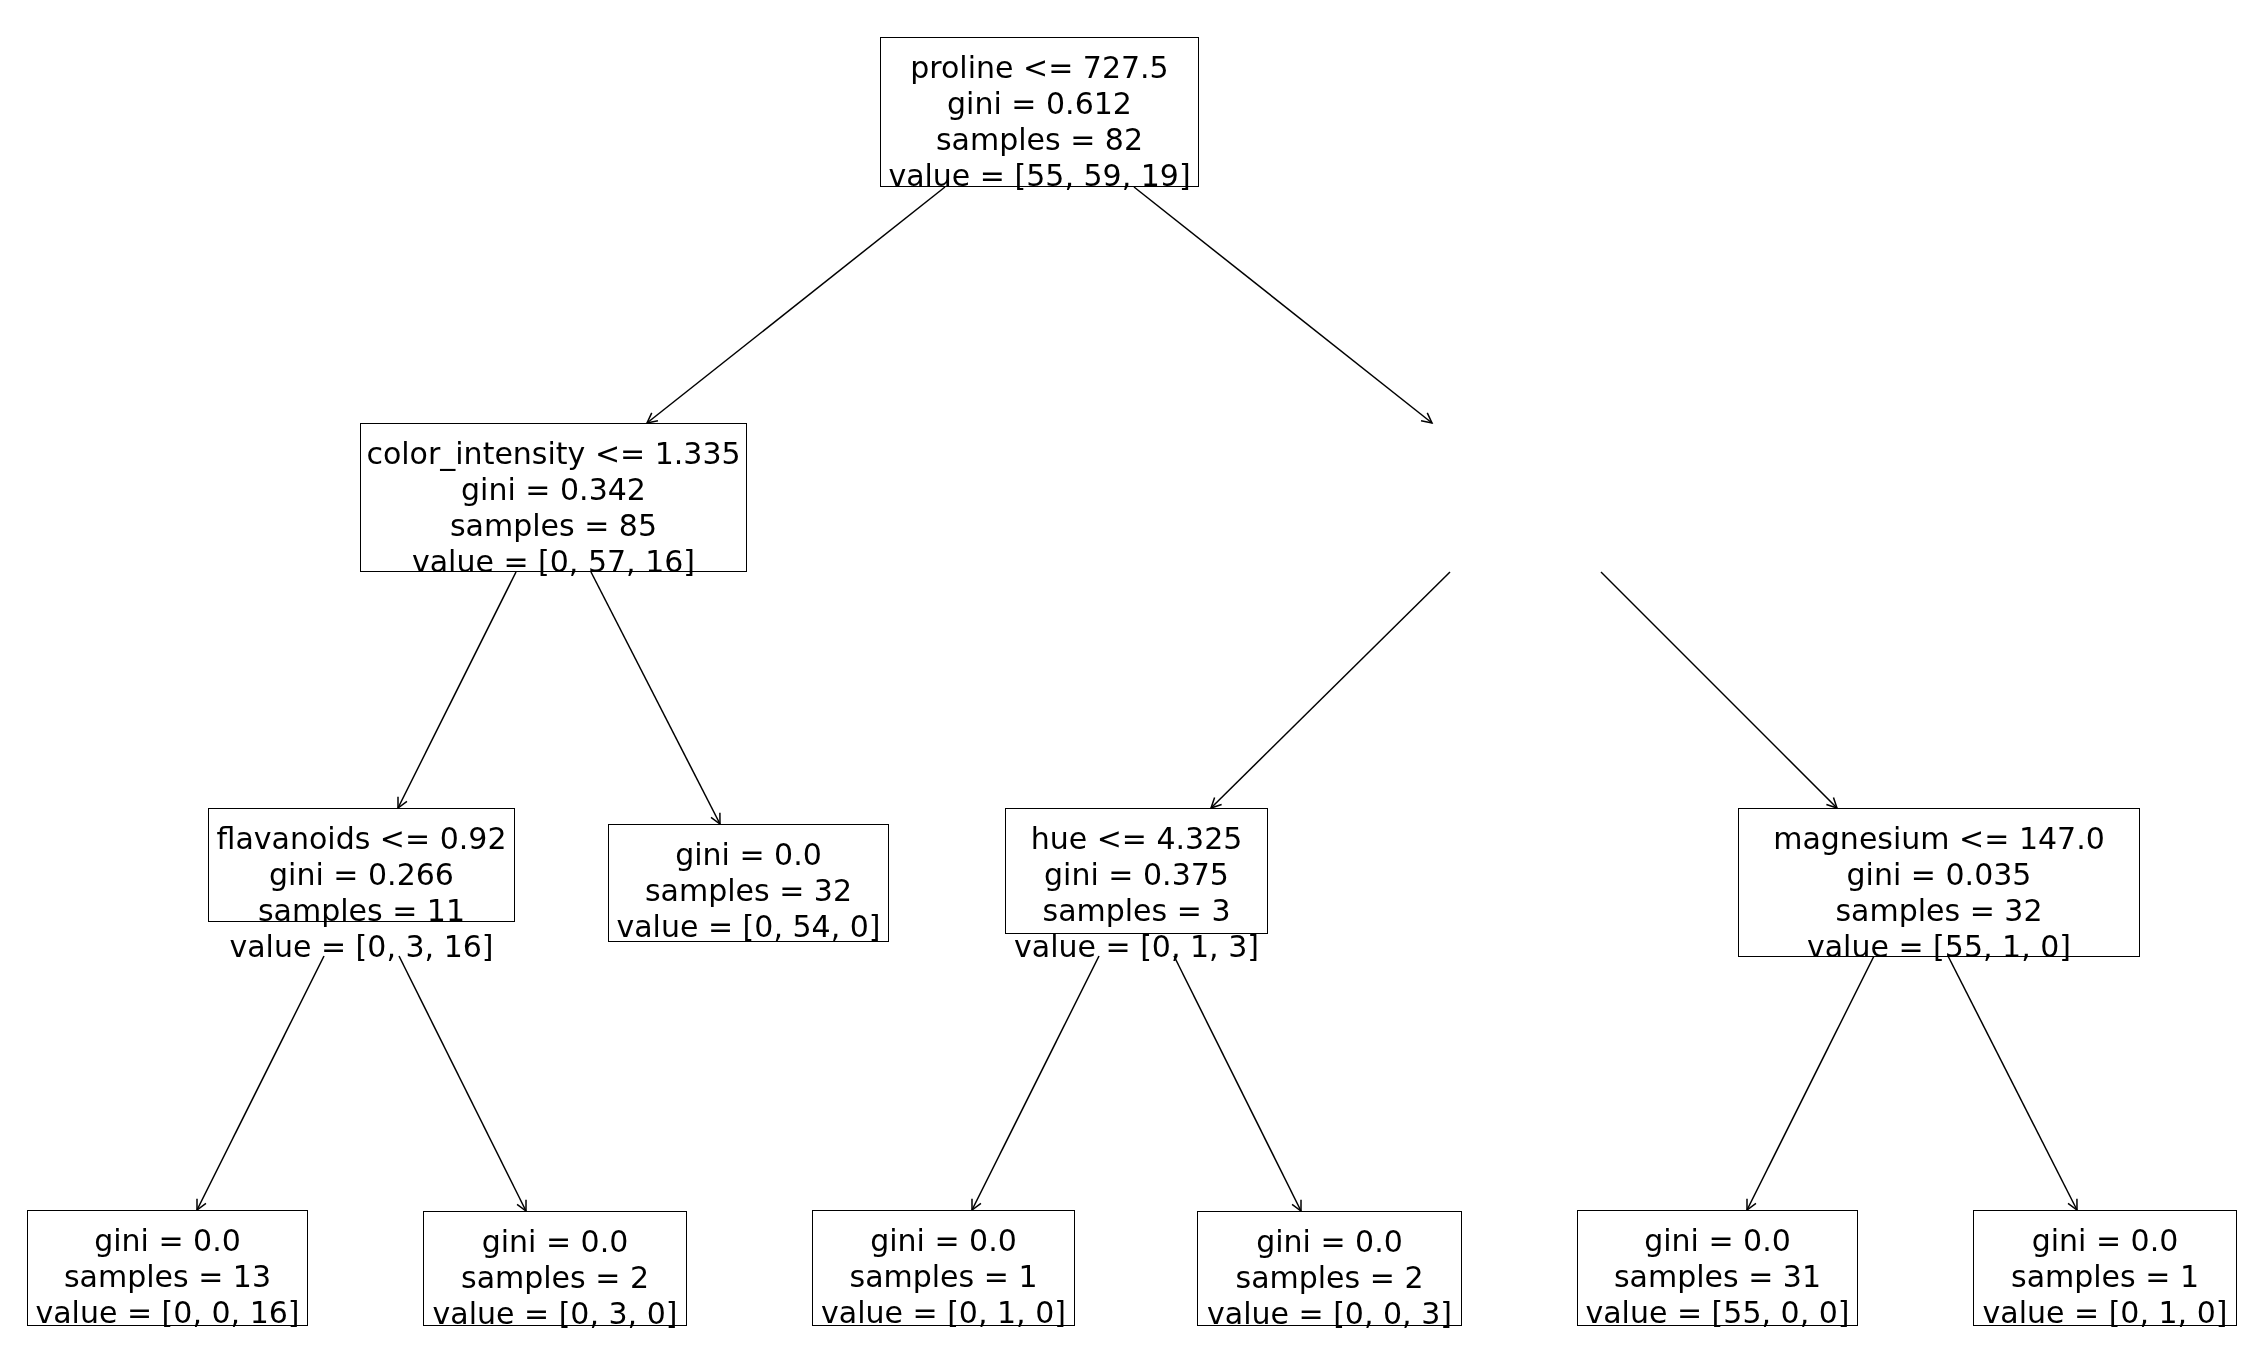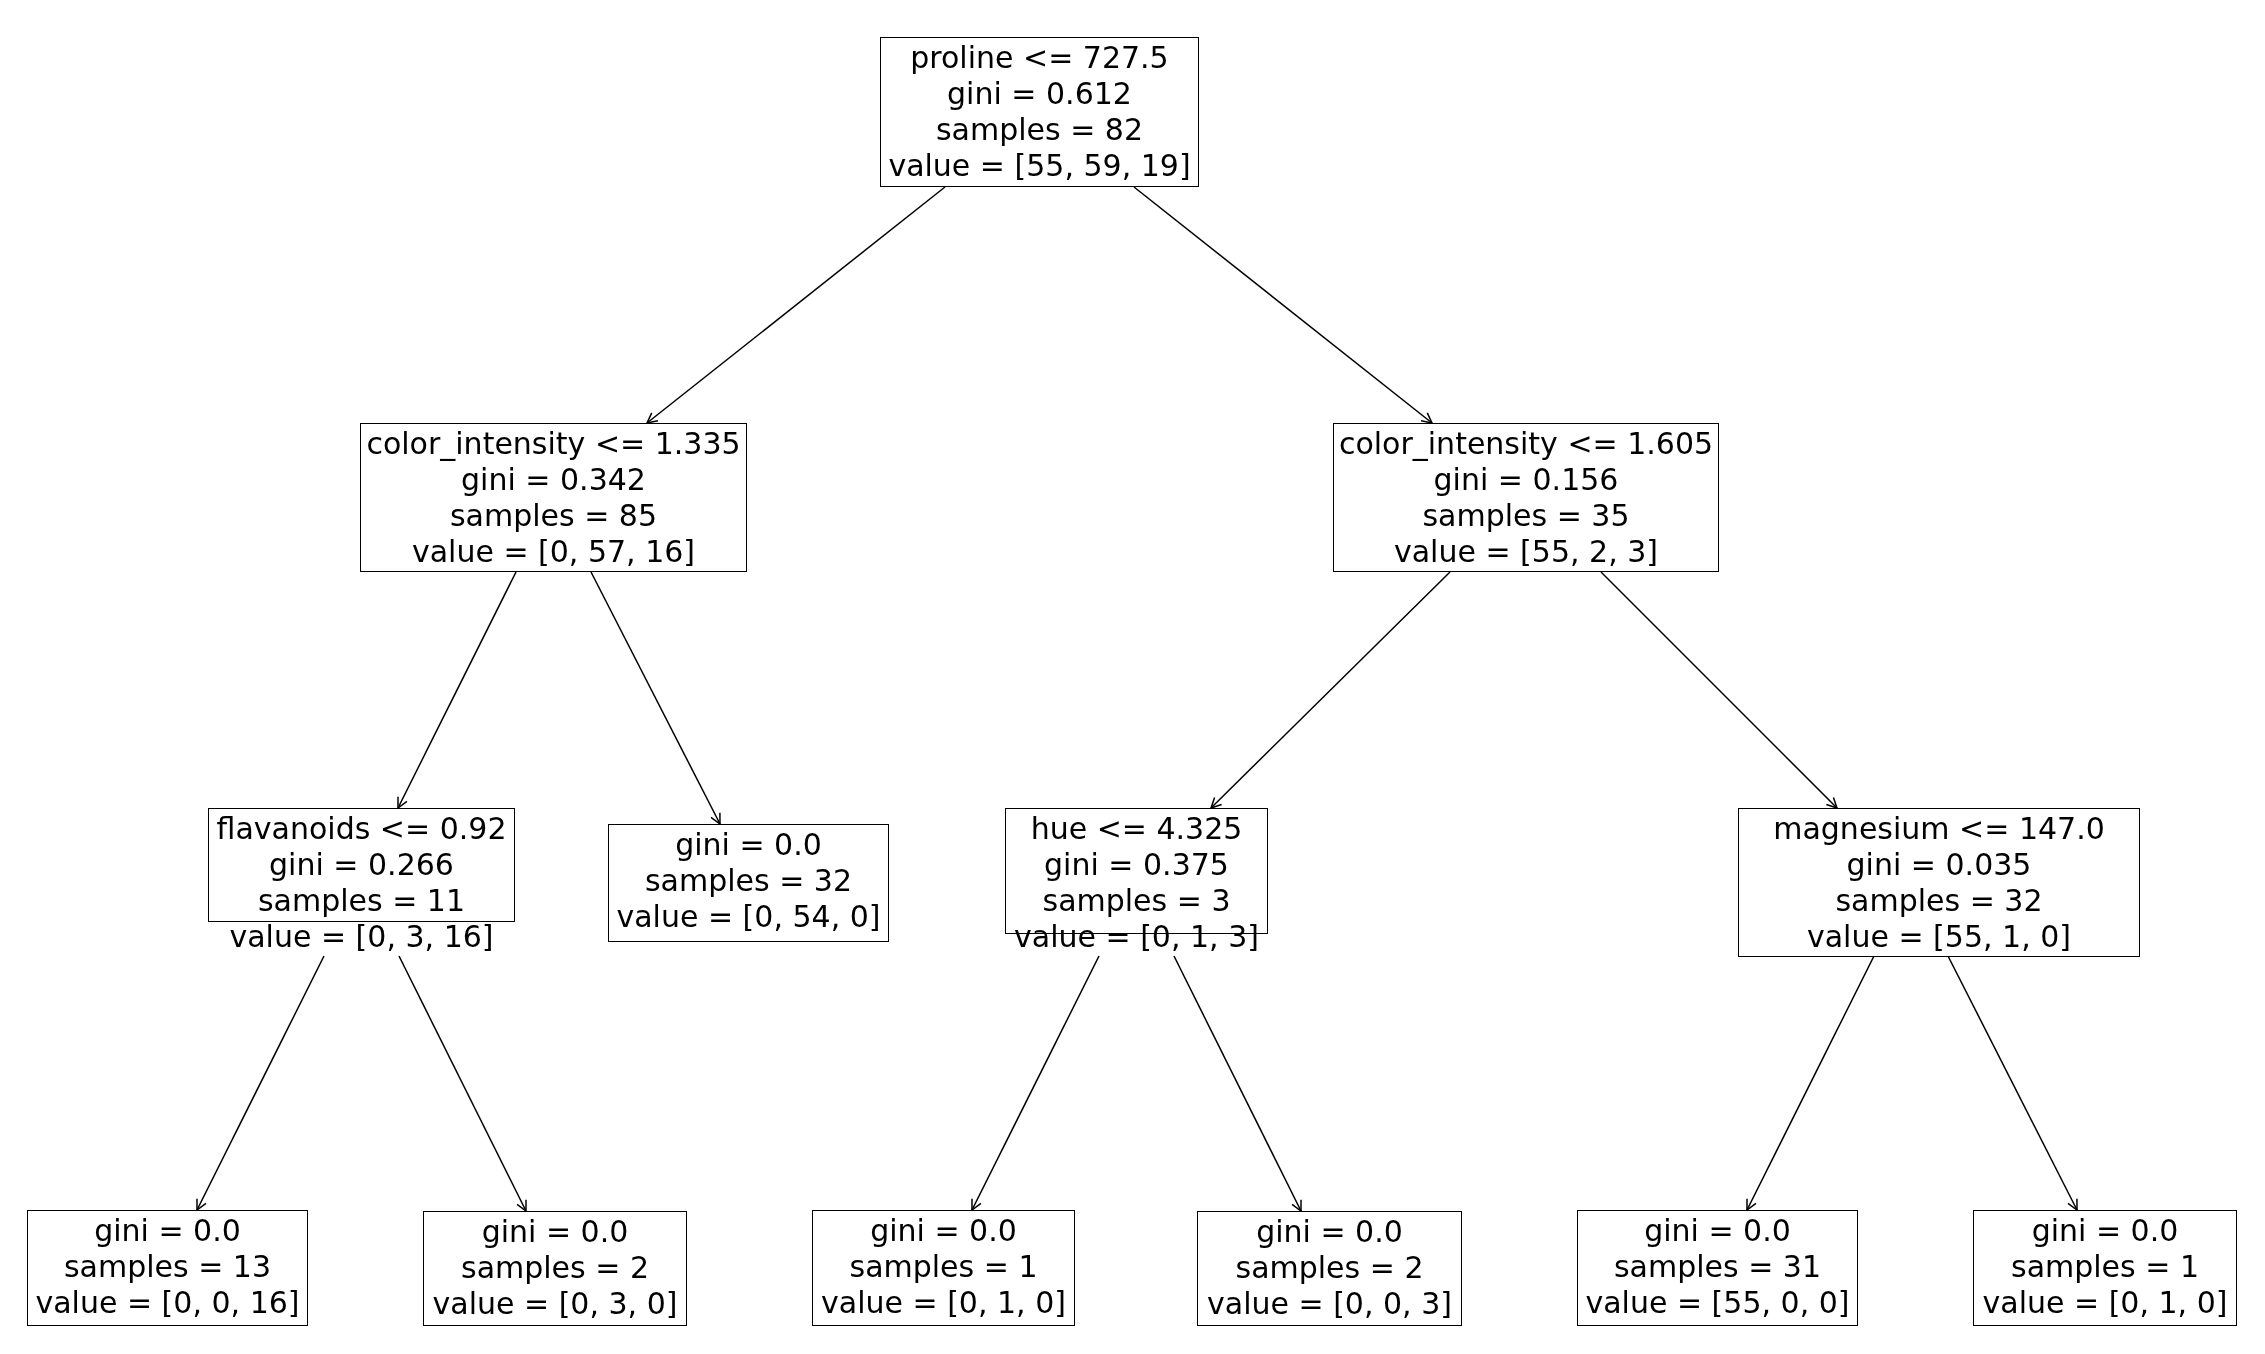--- a/index.html
+++ b/index.html
@@ -24,21 +24,21 @@
     height: 1354px;
   }
   .node {
     position: absolute;
     box-sizing: border-box;
     border: 1.5px solid #000000;
     background: #ffffff;
     text-align: center;
     font-size: 30px;
     line-height: 36px;
-    padding-top: 2px;
+    padding-top: 12px;
     white-space: nowrap;
   }
   .node .ln {
     display: block;
   }
 </style>
 </head>
 <body>
 
 <div class="figure">
@@ -70,26 +70,20 @@
     <span class="ln">value = [55, 59, 19]</span>
   </div>
 
   <div class="node" style="left:360px; top:423px; width:387px; height:149px">
     <span class="ln">color_intensity &lt;= 1.335</span>
     <span class="ln">gini = 0.342</span>
     <span class="ln">samples = 85</span>
     <span class="ln">value = [0, 57, 16]</span>
   </div>
 
-  <div class="node" style="left:1333px; top:423px; width:386px; height:149px">
-    <span class="ln">color_intensity &lt;= 1.605</span>
-    <span class="ln">gini = 0.156</span>
-    <span class="ln">samples = 35</span>
-    <span class="ln">value = [55, 2, 3]</span>
-  </div>
 
   <div class="node" style="left:208px; top:808px; width:307px; height:114px">
     <span class="ln">flavanoids &lt;= 0.92</span>
     <span class="ln">gini = 0.266</span>
     <span class="ln">samples = 11</span>
     <span class="ln">value = [0, 3, 16]</span>
   </div>
 
   <div class="node" style="left:608px; top:824px; width:281px; height:118px">
     <span class="ln">gini = 0.0</span>

